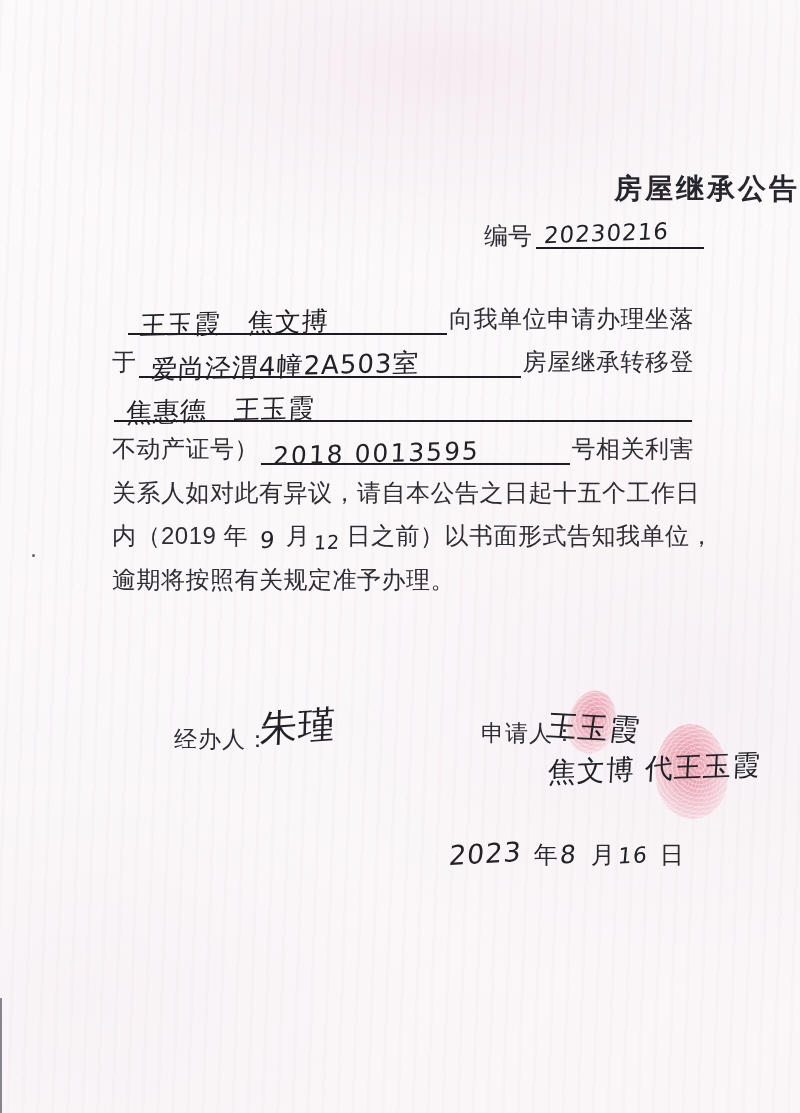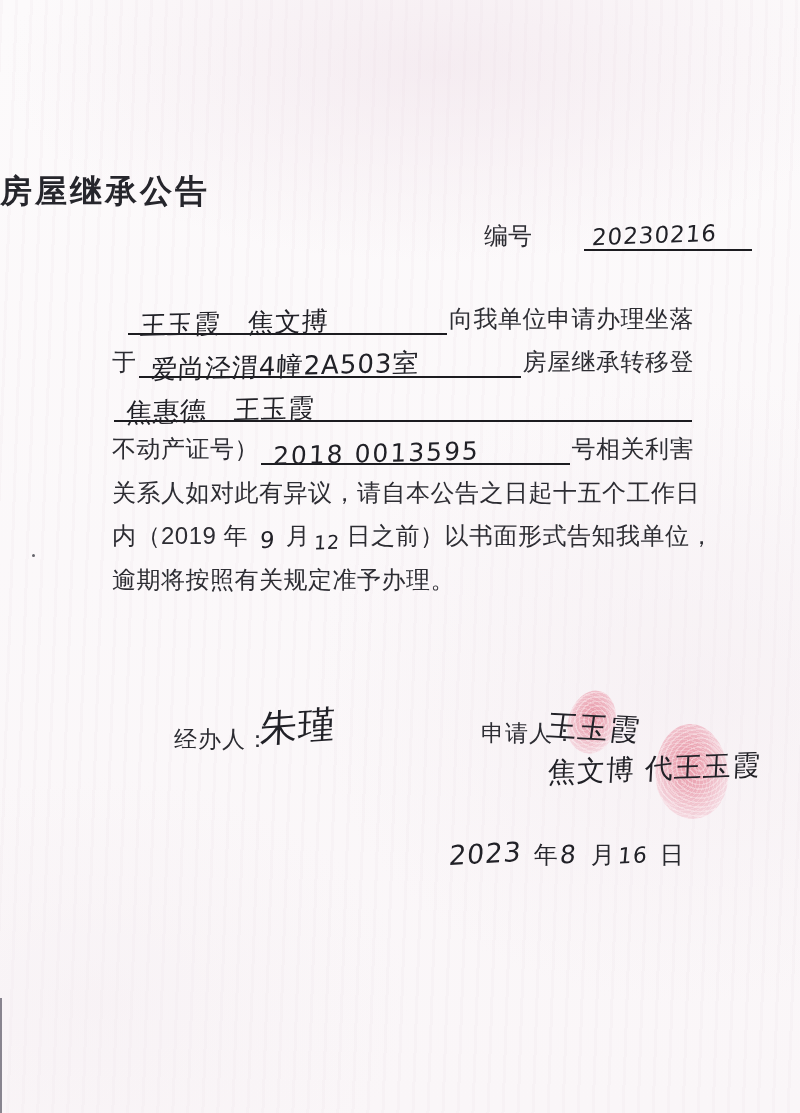--- a/index.html
+++ b/index.html
@@ -19,29 +19,28 @@
   .print{white-space:nowrap;}
   .hand{
     display:inline-block;
     color:#212127;
     font-family:"DejaVu Sans", sans-serif;
     transform:rotate(-1.2deg) skewX(-4deg);
     letter-spacing:1px;
   }
   .title{
     position:absolute;top:170px;left:0;width:100%;
-    text-align:left;margin:0;
+    text-align:right;margin:0;
     font-family:"Liberation Serif", serif;
-    font-size:32px;font-weight:700;letter-spacing:3px;color:#26262c;
+    font-size:28px;font-weight:700;letter-spacing:3px;color:#26262c;
   }
   .serial-row{
     position:absolute;top:220px;left:484px;
-    display:flex;align-items:center;
+    display:flex;align-items:flex-start;
     font-size:24px;
-    gap:48px;
   }
   .serial-blank{
     display:inline-flex;align-items:flex-end;
     width:160px;margin-left:4px;
     border-bottom:2px solid #1c1c20;
     padding:0 0 1px 8px;
   }
   .serial-blank .hand{font-size:23px;transform:rotate(-2deg) skewX(-6deg);}
   .body-block{
     position:absolute;top:298px;left:112px;width:582px;

